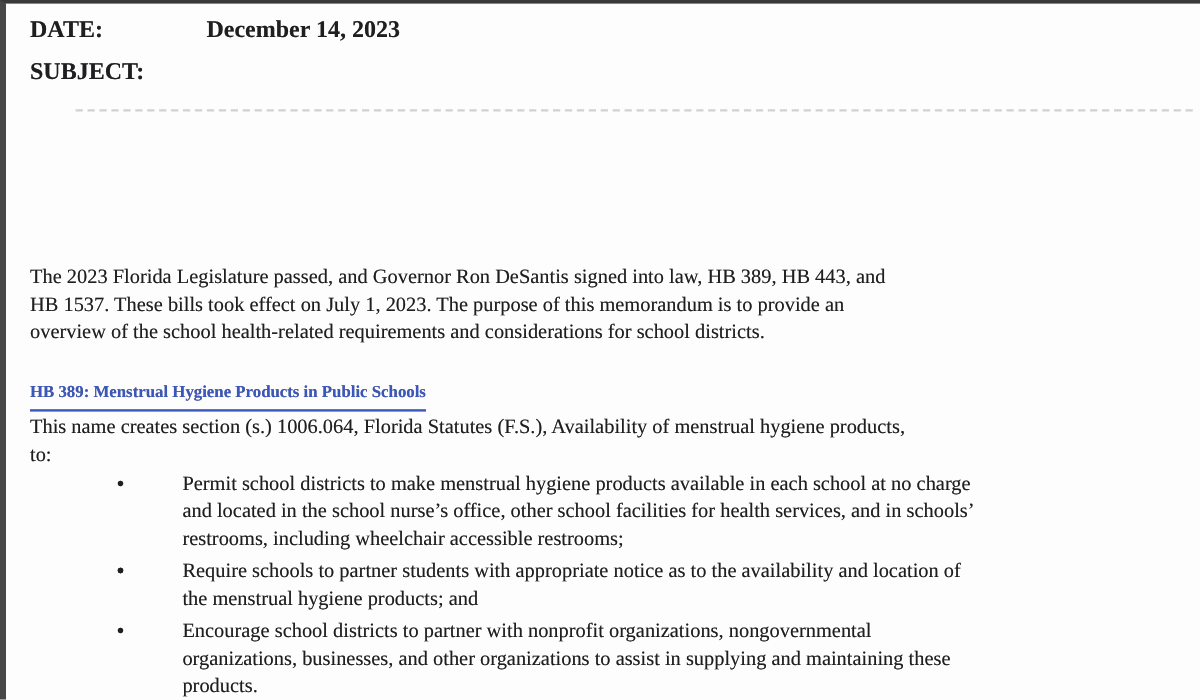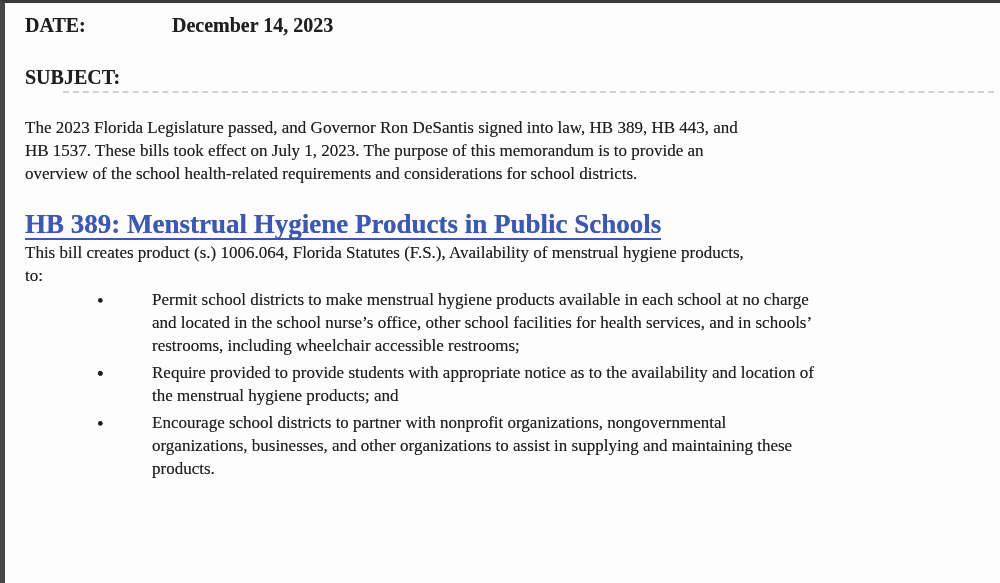--- a/index.html
+++ b/index.html
@@ -13,39 +13,39 @@
     font-family: "Liberation Serif", "DejaVu Serif", serif;
     color: #1f1f21;
     text-shadow: 0 0 0.4px rgba(30,30,30,0.55);
   }
   .content { padding-left: 20px; padding-right: 0; font-family: Liberation Serif, serif; }
 
   
   .hdr-row { display: flex; font-weight: bold; font-size: 20px; line-height: 27px; }
   .hdr-row .lbl { width: 147px; flex: 0 0 147px; }
   .date-row { margin-top: 9px; }
-  .subject-row { margin-top: 25px; }
+  .subject-row { margin-top: 8px; flex-direction: column; }
   .subject-row .val { letter-spacing: 0.2px; }
 
   
   .scan-divider {
     position: absolute;
     left: 58px; right: 6px; top: 88px;
     border-top: 2px dashed rgba(55,55,55,0.22);
     height: 0;
   }
 
   
   .pre { white-space: pre; font-size: 17px; line-height: 23px; }
   .intro { margin-top: 25px; }
 
   .section-heading {
     display: inline-block;
     margin-top: 27px;
-    font-size: 27px;
+    font-size: 14px;
     font-weight: bold;
     color: #3a57bd;
     border-bottom: 2px solid #3a57bd;
     padding-bottom: 1px;
     line-height: 25px;
     cursor: pointer;
   }
   .lead-in { margin-top: 1px; }
 
   ul.bullets { list-style: none; margin-top: 1px; }
@@ -79,36 +79,36 @@
   <div class="scan-divider"></div>
 
   <div class="pre intro">The 2023 Florida Legislature passed, and Governor Ron DeSantis signed into law, HB 389, HB 443, and
 HB 1537. These bills took effect on July 1, 2023. The purpose of this memorandum is to provide an
 overview of the school health-related requirements and considerations for school districts.</div>
 
   <div>
     <span class="section-heading">HB 389: Menstrual Hygiene Products in Public Schools</span>
   </div>
 
-  <div class="pre lead-in">This bill creates product (s.) 1006.064, Florida Statutes (F.S.), Availability of menstrual hygiene products,
+  <div class="pre lead-in">This name creates section (s.) 1006.064, Florida Statutes (F.S.), Availability of menstrual hygiene products,
 to:</div>
 
   <ul class="bullets">
     <li>
       <span class="dot">•</span>
       <span class="pre">Permit school districts to make menstrual hygiene products available in each school at no charge
 and located in the school nurse’s office, other school facilities for health services, and in schools’
 restrooms, including wheelchair accessible restrooms;</span>
     </li>
     <li>
       <span class="dot">•</span>
     </li>
     <li>
       <span class="dot">•</span>
-      <span class="pre">Require provided to provide students with appropriate notice as to the availability and location of
+      <span class="pre">Require schools to partner students with appropriate notice as to the availability and location of
 the menstrual hygiene products; and</span>
     </li>
     <li>
       <span class="dot">•</span>
       <span class="pre">Encourage school districts to partner with nonprofit organizations, nongovernmental
 organizations, businesses, and other organizations to assist in supplying and maintaining these
 products.</span>
     </li>
   </ul>
 

